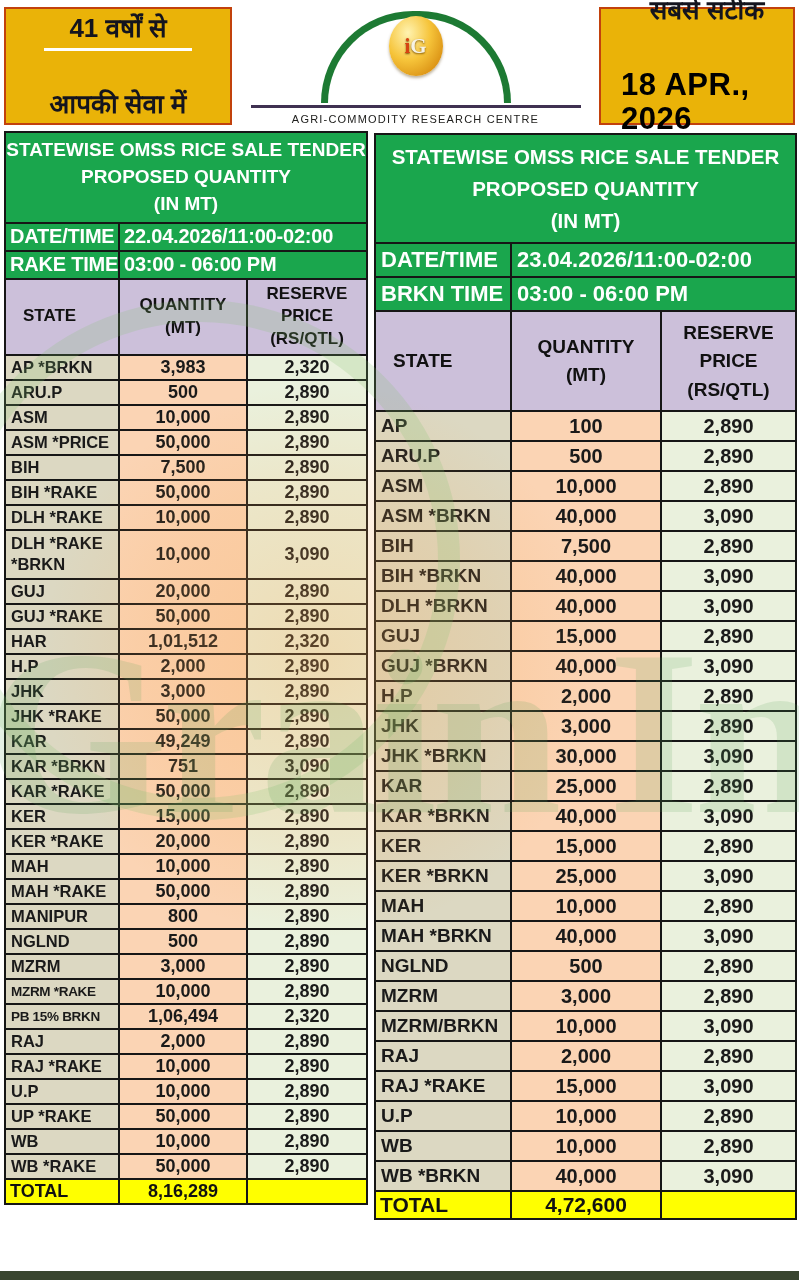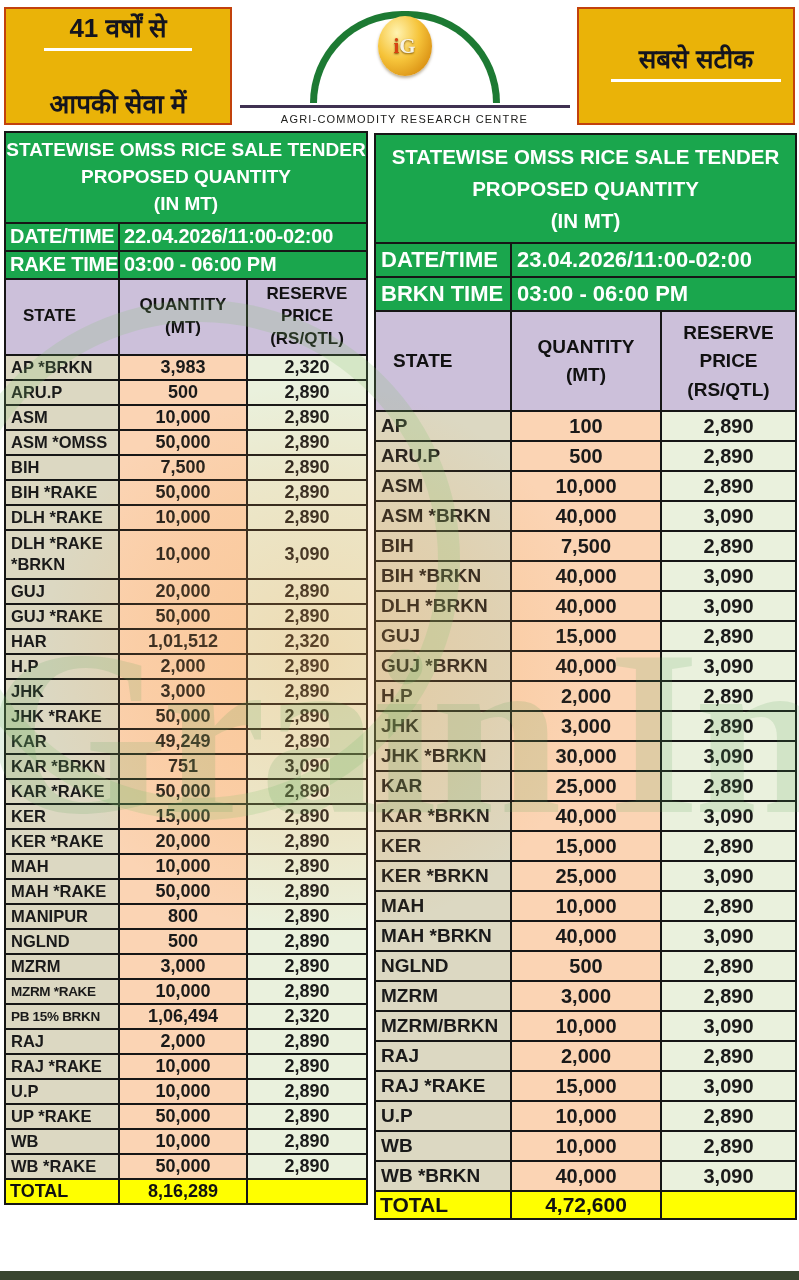--- a/index.html
+++ b/index.html
@@ -11,21 +11,21 @@
   
   .header{position:absolute;top:7px;left:4px;right:4px;height:118px;display:flex;z-index:1;}
   .hdr-box{
     width:228px;background:#eab308;border:2px solid #c2410c;box-sizing:border-box;
     display:flex;flex-direction:column;align-items:center;justify-content:center;
     color:#14141e;font-weight:bold;
   }
   .hdr-box .l1{font-size:26px;line-height:1.1;}
   .hdr-box .divider{height:3px;background:#ffffff;margin:5px 0;}
   .hdr-box.left .divider{width:66%;}
-  .hdr-box.right{width:218px;padding-left:20px;}
+  .hdr-box.right{width:196px;padding-left:20px;}
   .hdr-box.right .divider{width:88%;}
   .hdr-box .l2{font-size:26px;line-height:1.1;margin-top:34px;}
   .hdr-box.right .date{font-size:31px;color:#000;letter-spacing:0.5px;}
   .hdr-center{flex:1;position:relative;margin:0 8px;background:#fff;}
   .arch{
     position:absolute;left:50%;transform:translateX(-50%);top:4px;width:190px;height:92px;
     border:7px solid #1d7a33;border-bottom:none;border-radius:100px 100px 0 0;box-sizing:border-box;
   }
   .egg{
     position:absolute;left:50%;transform:translateX(-50%);top:9px;width:54px;height:60px;border-radius:50%;
@@ -115,20 +115,21 @@
     <div class="egg">
       <b>iG</b>
     </div>
     <div class="brand-rule"></div>
     <div class="subtitle">AGRI-COMMODITY RESEARCH CENTRE</div>
   </div>
 
   <div class="hdr-box right">
     <div class="l1">सबसे सटीक</div>
     <div class="divider"></div>
+    <div class="l2 date">18 APR., 2026</div>
   </div>
 </div>
 
 <section class="tender left-tbl">
   <table>
     <colgroup>
         <col class="c1">
         <col class="c2">
         <col class="c3">
       </colgroup>
@@ -167,21 +168,21 @@
           <td class="col-state">ARU.P</td>
           <td class="col-qty">500</td>
           <td class="col-price">2,890</td>
         </tr>
         <tr>
           <td class="col-state">ASM</td>
           <td class="col-qty">10,000</td>
           <td class="col-price">2,890</td>
         </tr>
         <tr>
-          <td class="col-state">ASM *OMSS</td>
+          <td class="col-state">ASM *PRICE</td>
           <td class="col-qty">50,000</td>
           <td class="col-price">2,890</td>
         </tr>
         <tr>
           <td class="col-state">BIH</td>
           <td class="col-qty">7,500</td>
           <td class="col-price">2,890</td>
         </tr>
         <tr>
           <td class="col-state">BIH *RAKE</td>

